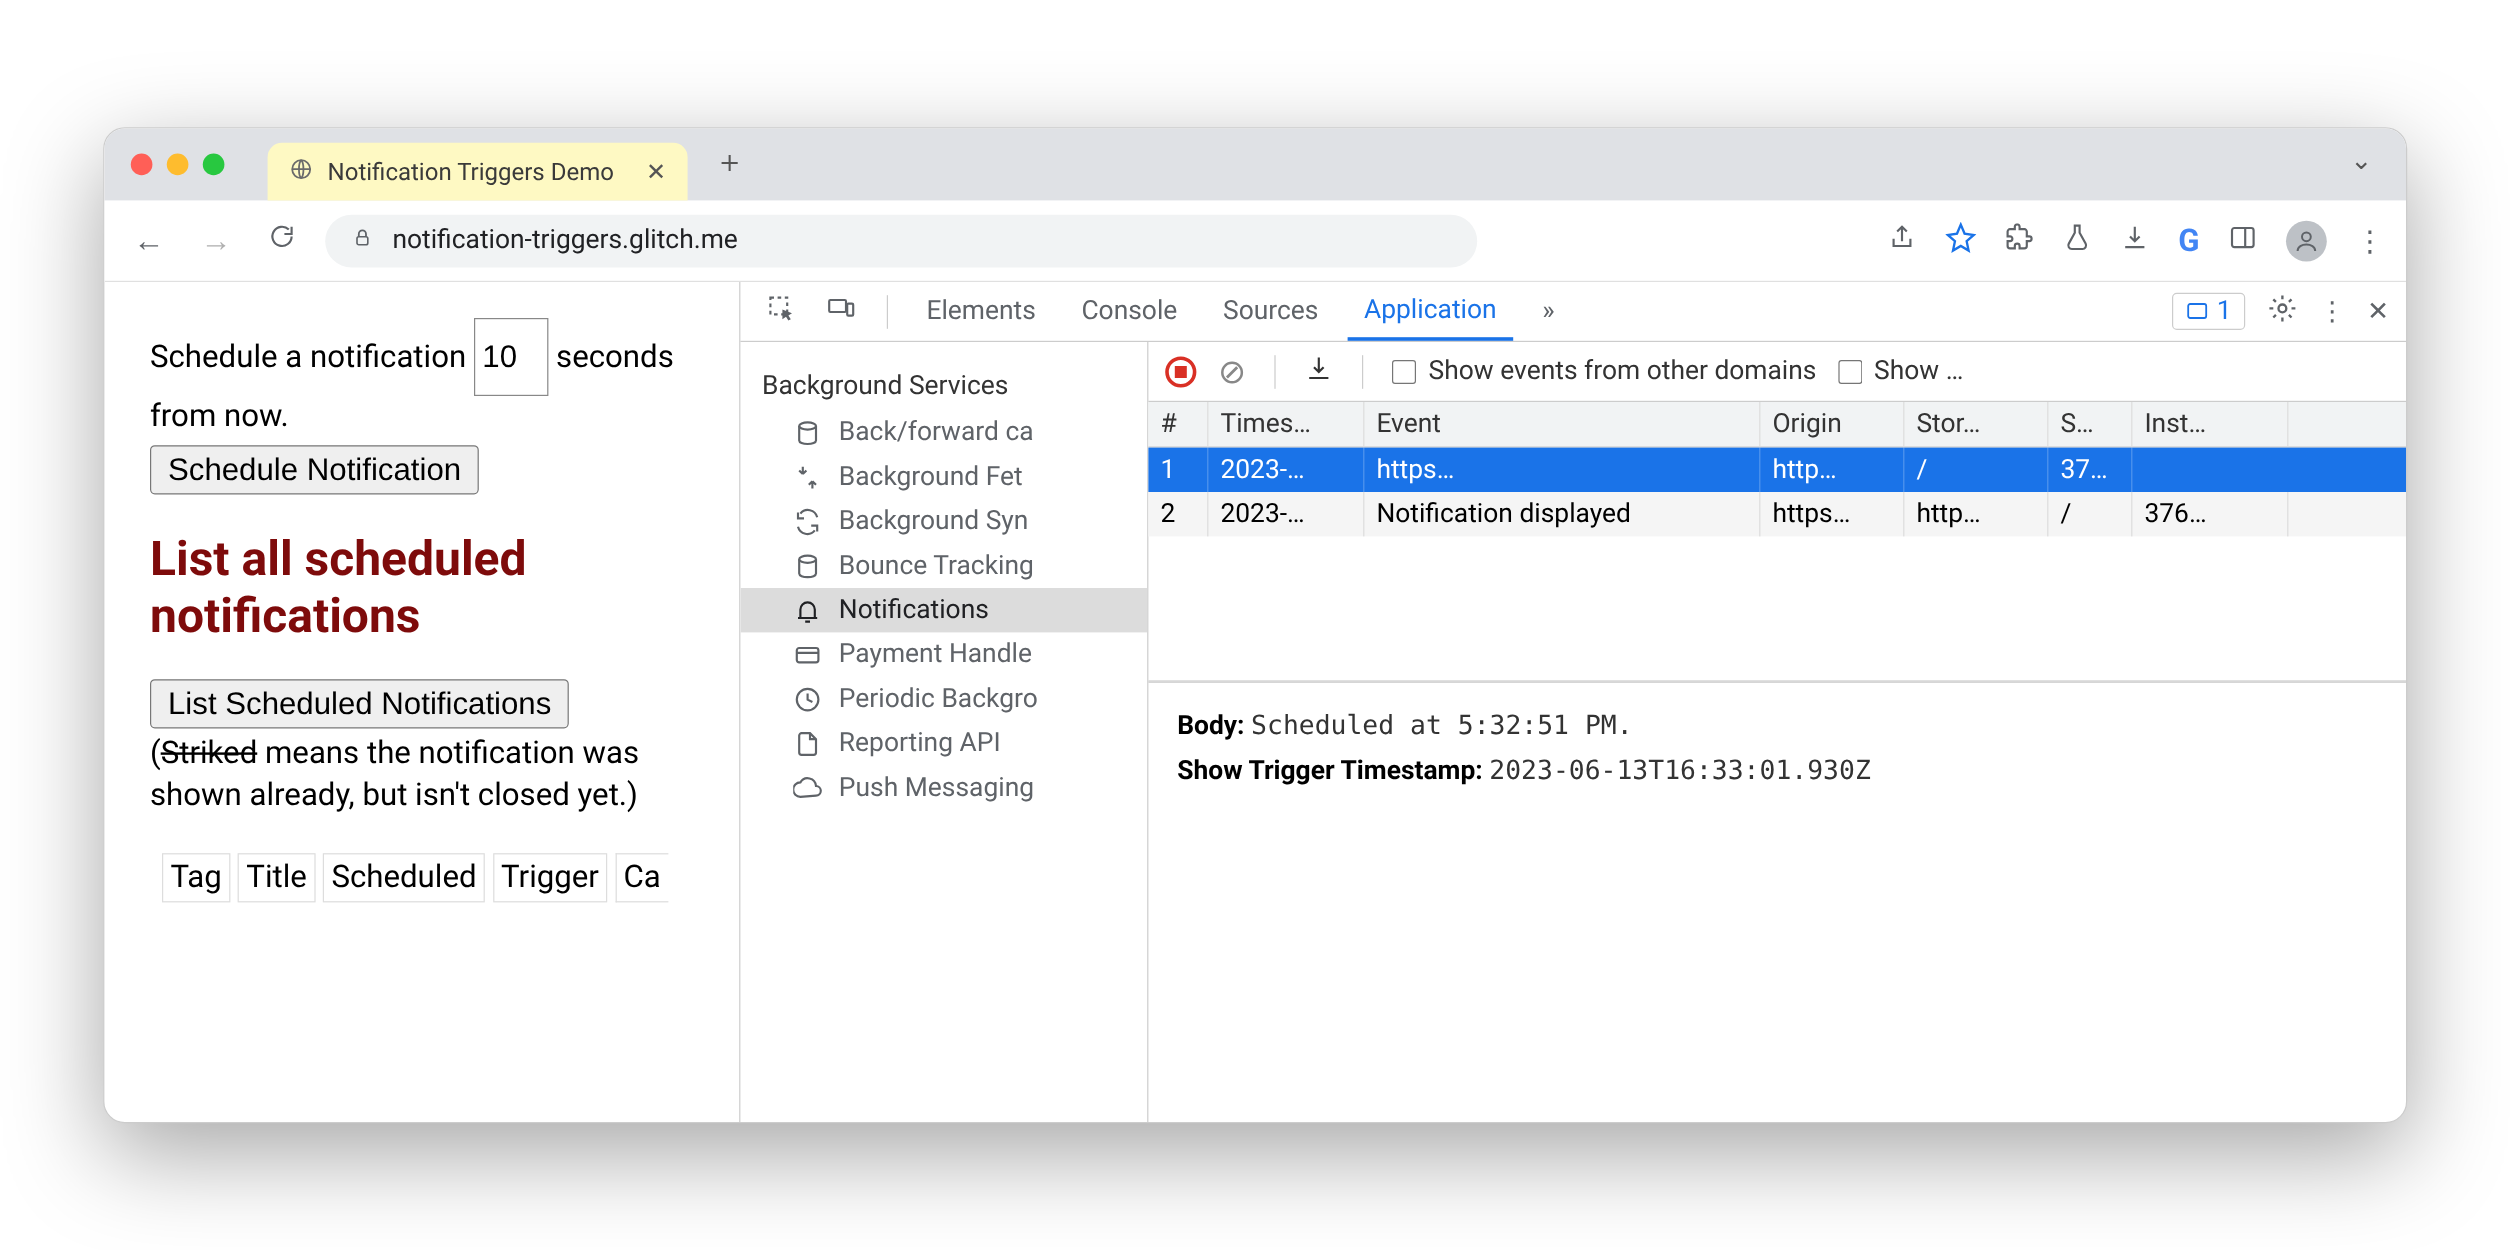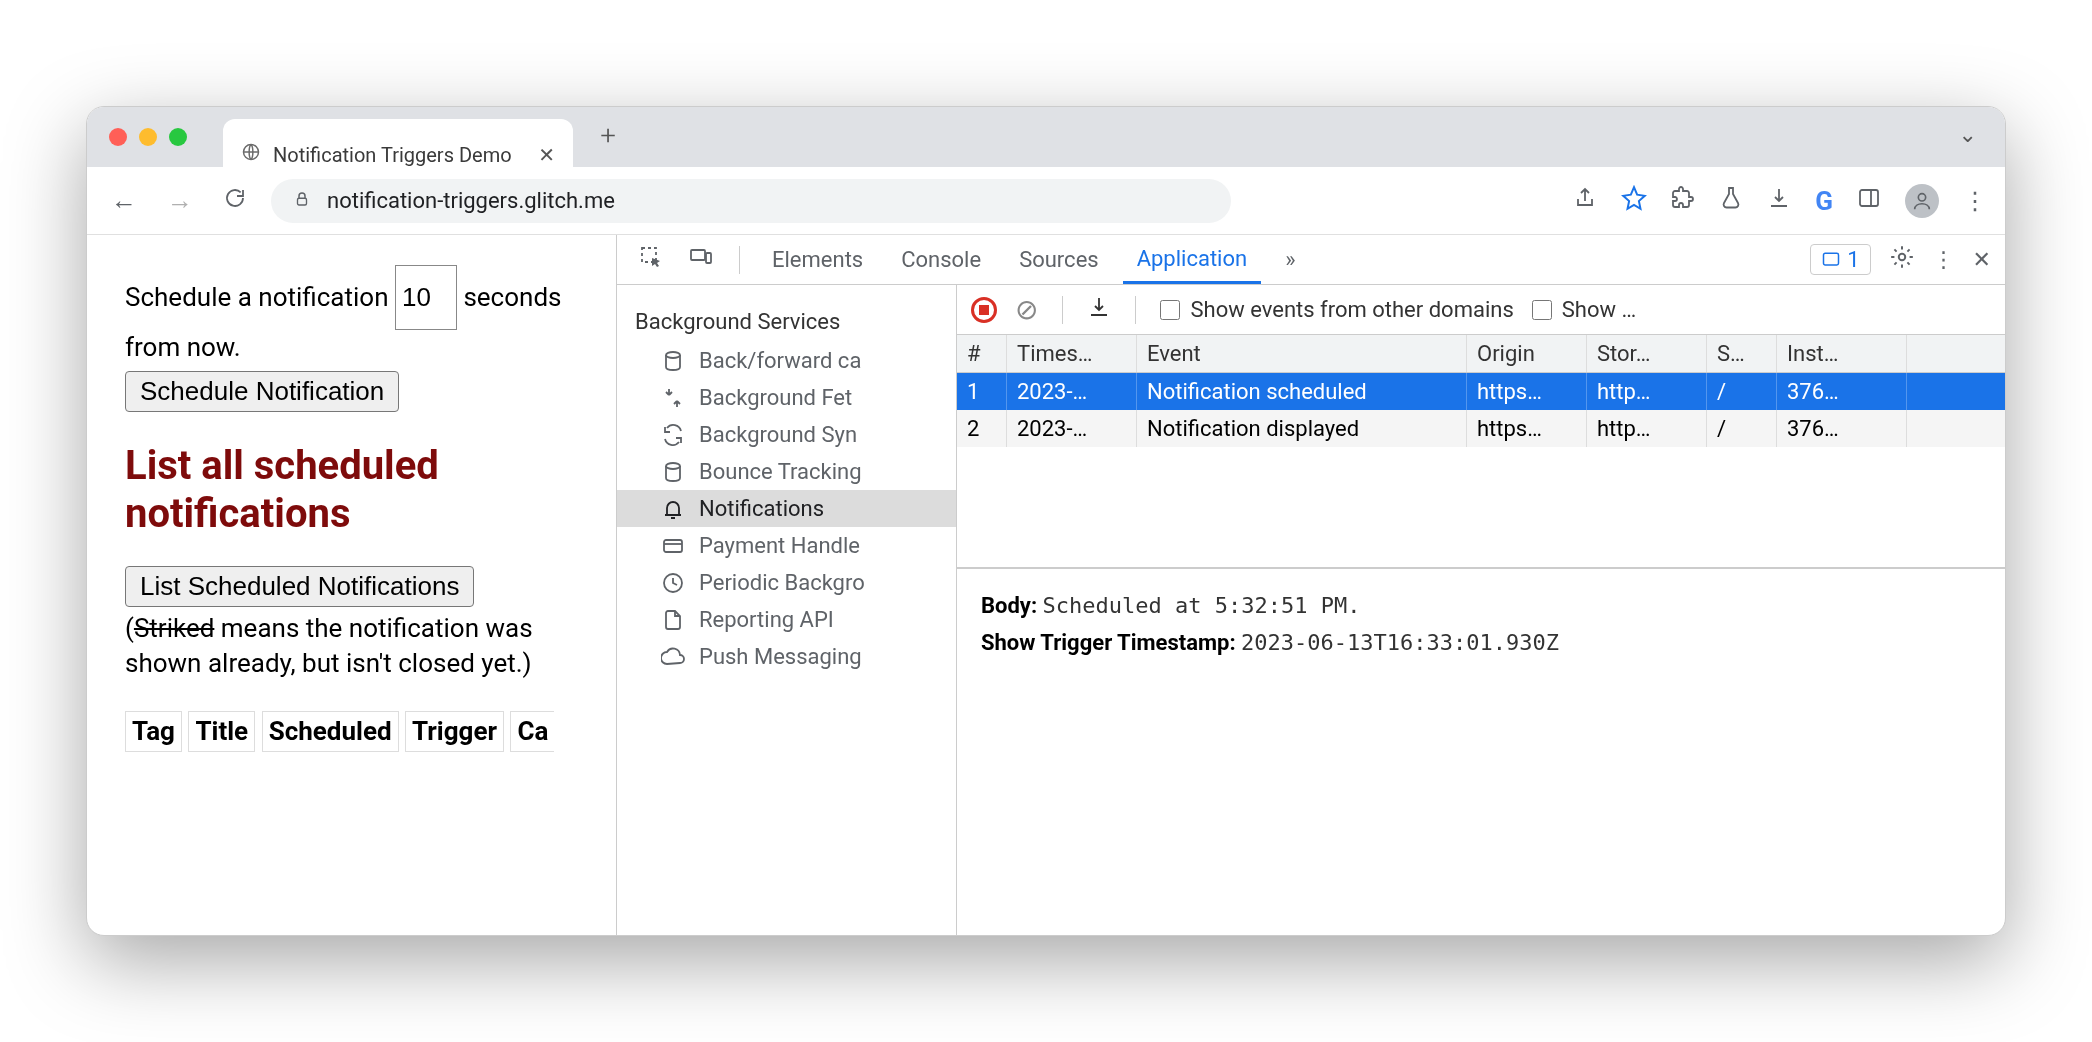--- a/index.html
+++ b/index.html
@@ -32,24 +32,24 @@
     padding-left: 22px;
     position: relative;
   }
   .traffic { display: flex; gap: 12px; align-self: center; margin-right: 36px; }
   .dot { width: 18px; height: 18px; border-radius: 50%; }
   .red { background: #ff5f57; }
   .yellow { background: #febc2e; }
   .green { background: #28c840; }
   .tab {
     height: 48px;
-    background: #ffffff;
+    background: #fef9c3;
     border-radius: 12px 12px 0 0;
     display: flex;
-    align-items: flex-end;
+    align-items: center;
     gap: 12px;
     padding: 0 18px;
     min-width: 350px;
     color: #3a3a3a;
     font-size: 20px;
     position: relative;
   }
   .tab .globe { color: #6b6b6b; }
   .tab .close { margin-left: auto; color: #555; font-size: 20px; cursor: pointer; }
   .newtab { align-self: center; margin-left: 22px; color: #555; font-size: 26px; cursor: pointer; margin-bottom: 6px;}
@@ -98,21 +98,21 @@
     border-right: 1px solid #ccc;
   }
   .page input[type=text] {
     width: 62px; font-size: 26px; padding: 16px 6px; border: 1px solid #888;
   }
   .page button {
     font-size: 26px; padding: 4px 14px; background: #efefef; border: 1px solid #777; border-radius: 4px; margin-top: 6px;
   }
   .page h2 { color: #7e0b0b; font-size: 40px; font-weight: 700; margin: 30px 0 22px; line-height: 1.2; }
   .page .strike { text-decoration: line-through; }
-  .page .theadrow { font-weight: 700; margin-top: 30px; white-space: nowrap;}
+  .page .theadrow { font-weight: 400; margin-top: 30px; white-space: nowrap; margin-left: 10px;}
   .page .theadrow span { border: 1px solid #ddd; padding: 2px 6px; display:inline-block;}
   
   .devtools { flex: 1; display: flex; flex-direction: column; border-left: 0; }
   .dt-tabs {
     height: 50px; border-bottom: 1px solid #ccc; display: flex; align-items: center;
     padding: 0 14px; gap: 10px; font-size: 22px; color: #5f6368;
   }
   .dt-iconbtn { padding: 4px 8px; cursor: pointer; }
   .dt-divider { width: 1px; height: 28px; background: #ccc; margin: 0 8px; }
   .dt-tab { padding: 10px 14px; cursor: pointer; color: #5f6368; }
@@ -390,21 +390,20 @@
               <div>Times…</div>
               <div>Event</div>
               <div>Origin</div>
               <div>Stor…</div>
               <div>S…</div>
               <div>Inst…</div>
             </div>
             <div class="ev-row selected">
               <div>1</div>
               <div>2023-…</div>
-              <div>Notification scheduled</div>
               <div>https…</div>
               <div>http…</div>
               <div>/</div>
               <div>376…</div>
             </div>
             <div class="ev-row even">
               <div>2</div>
               <div>2023-…</div>
               <div>Notification displayed</div>
               <div>https…</div>

